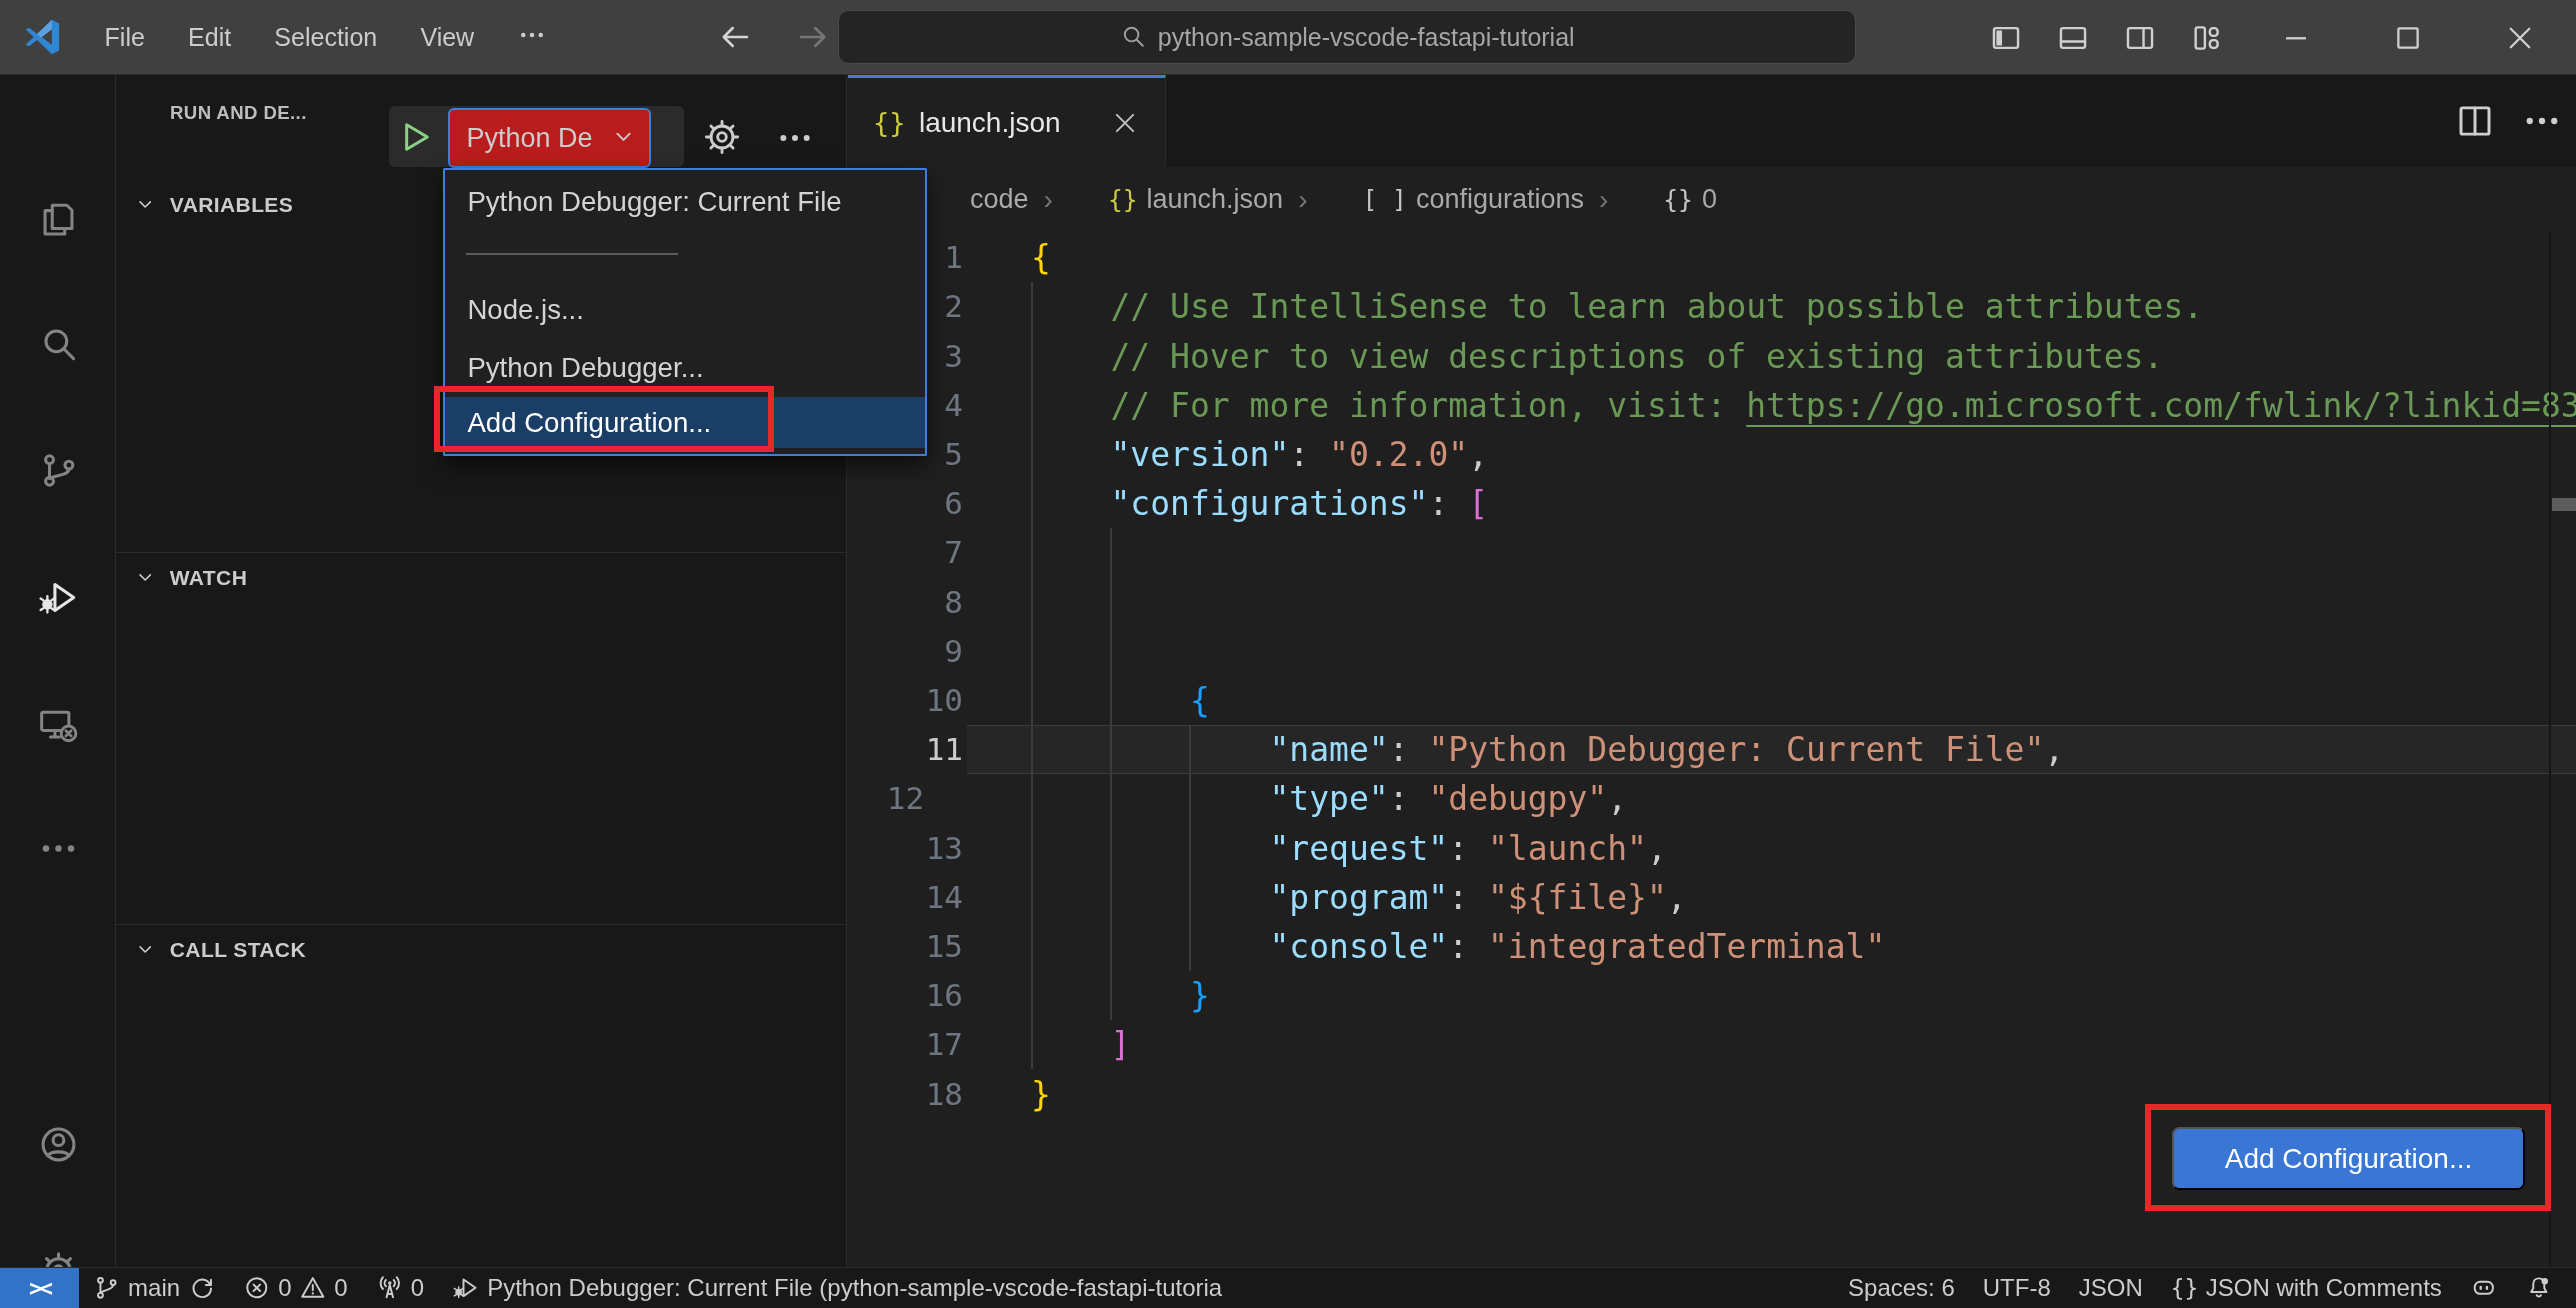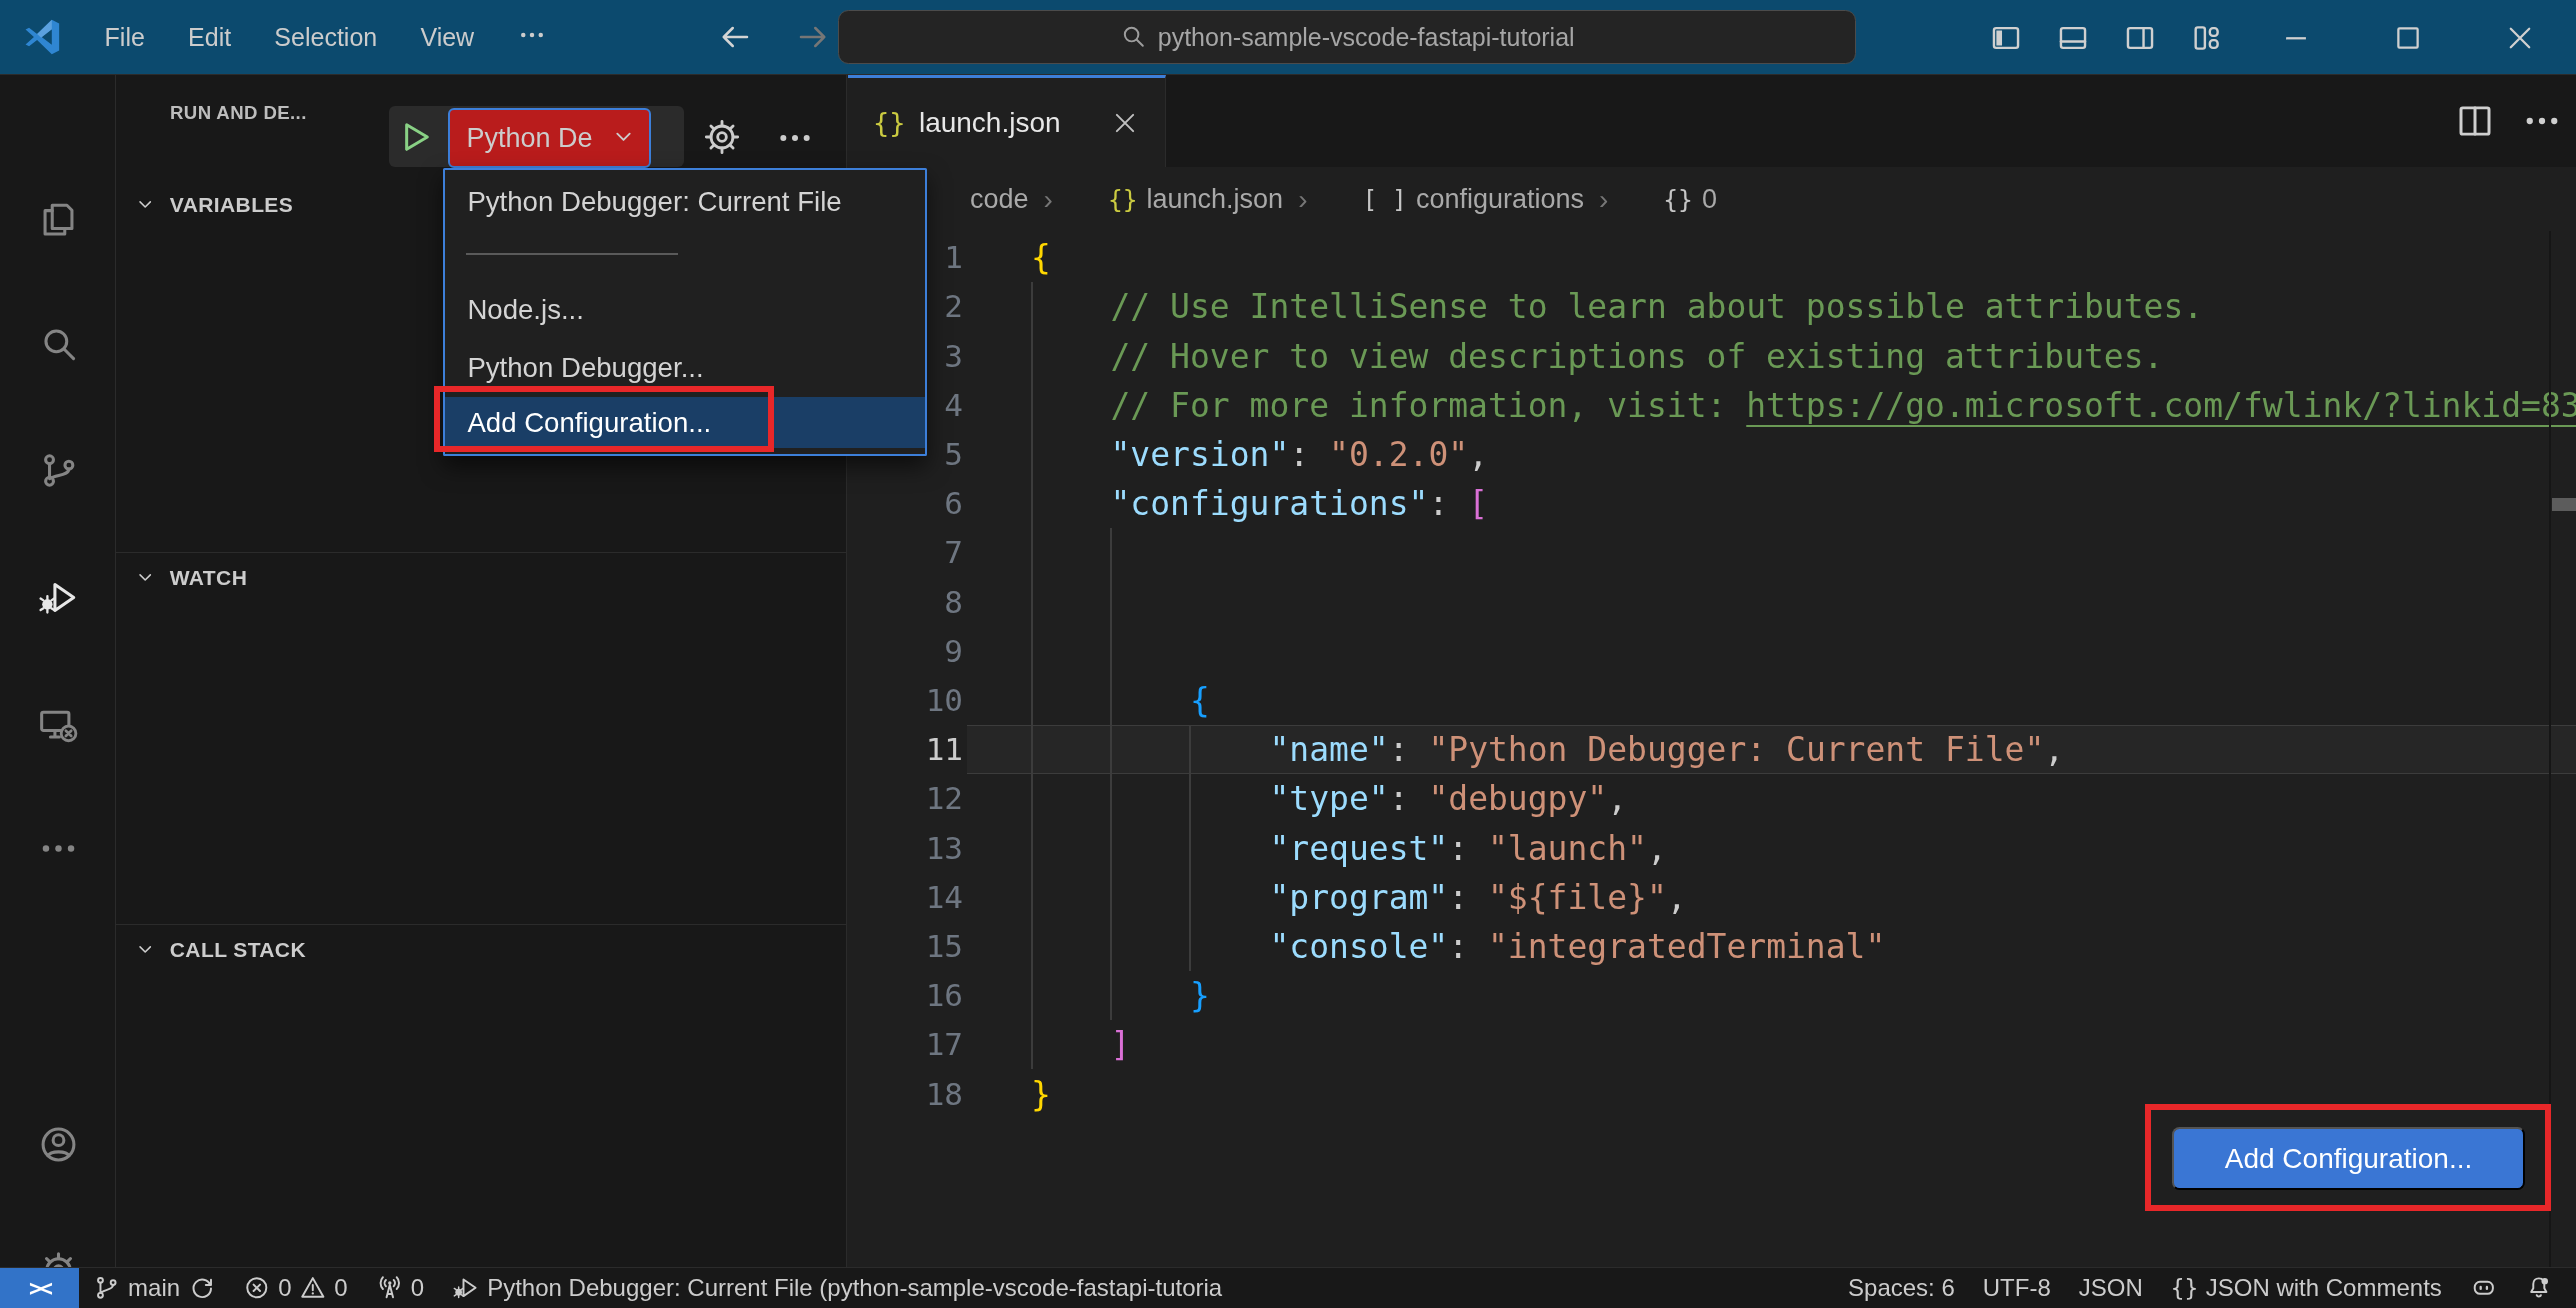--- a/index.html
+++ b/index.html
@@ -1,21 +1,21 @@
 <!DOCTYPE html>
 <html style="font-size:12px"><head>
 <meta charset="utf-8">
 <style>
   * { margin:0; padding:0; box-sizing:border-box; }
   html,body { width:2576px; height:1308px; background:#1f1f1f; overflow:hidden;
               font-family:"Liberation Sans", sans-serif; color:#cccccc; }
 
   
   #titlebar { position:absolute; left:0; top:0; width:2576px; height:75px;
-              background:#0c4a6e; border-bottom:0.7px solid #2b2b2b; }
+              background:#404040; border-bottom:0.7px solid #2b2b2b; }
   #logo { position:absolute; left:21px; top:16.4px; width:42px; height:42px; }
   #logo svg { width:100%; height:100%; }
   #menubar { position:absolute; left:83px; top:0; height:75px; display:flex; align-items:center; }
   .menu-item { padding:0 21.6px; font-size:25px; color:#cccccc; height:100%; display:flex; align-items:center; cursor:default; }
   .menu-item .ic svg { width:30px; height:30px; }
   #nav-back { position:absolute; left:717px; top:19.4px; width:36px; height:36px; color:#d4d4d4; }
   #nav-fwd  { position:absolute; left:795px; top:19.4px; width:36px; height:36px; color:#767676; }
   #nav-back svg,#nav-fwd svg { width:100%; height:100%; }
   #searchbox { position:absolute; left:838px; top:10.4px; width:1018px; height:54px;
                background:#242424; border:1.5px solid #4b4b4b; border-radius:10.4px;
@@ -427,21 +427,21 @@
       <div class="gutter-num" style="top: 297px;">7</div>
       <div class="code-line" style="top: 297px;"></div>
       <div class="gutter-num" style="top: 347px;">8</div>
       <div class="code-line" style="top: 347px;"></div>
       <div class="gutter-num" style="top: 396px;">9</div>
       <div class="code-line" style="top: 396px;"></div>
       <div class="gutter-num" style="top: 445px;">10</div>
       <div class="code-line" style="top: 445px;"><span class="seg-plain">        </span><span class="seg-b2">{</span></div>
       <div class="gutter-num active" style="top: 494px;">11</div>
       <div class="code-line" style="top: 494px;"><span class="seg-plain">            </span><span class="seg-key">"name"</span><span class="seg-punc">: </span><span class="seg-str">"Python Debugger: Current File"</span><span class="seg-punc">,</span></div>
-      <div class="gutter-num" style="top: 543px;">12</div>
+      <div class="gutter-num" style="top: 543px; text-align: center;">12</div>
       <div class="code-line" style="top: 543px;"><span class="seg-plain">            </span><span class="seg-key">"type"</span><span class="seg-punc">: </span><span class="seg-str">"debugpy"</span><span class="seg-punc">,</span></div>
       <div class="gutter-num" style="top: 593px;">13</div>
       <div class="code-line" style="top: 593px;"><span class="seg-plain">            </span><span class="seg-key">"request"</span><span class="seg-punc">: </span><span class="seg-str">"launch"</span><span class="seg-punc">,</span></div>
       <div class="gutter-num" style="top: 642px;">14</div>
       <div class="code-line" style="top: 642px;"><span class="seg-plain">            </span><span class="seg-key">"program"</span><span class="seg-punc">: </span><span class="seg-str">"${file}"</span><span class="seg-punc">,</span></div>
       <div class="gutter-num" style="top: 691px;">15</div>
       <div class="code-line" style="top: 691px;"><span class="seg-plain">            </span><span class="seg-key">"console"</span><span class="seg-punc">: </span><span class="seg-str">"integratedTerminal"</span></div>
       <div class="gutter-num" style="top: 740px;">16</div>
       <div class="code-line" style="top: 740px;"><span class="seg-plain">        </span><span class="seg-b2">}</span></div>
       <div class="gutter-num" style="top: 789px;">17</div>

